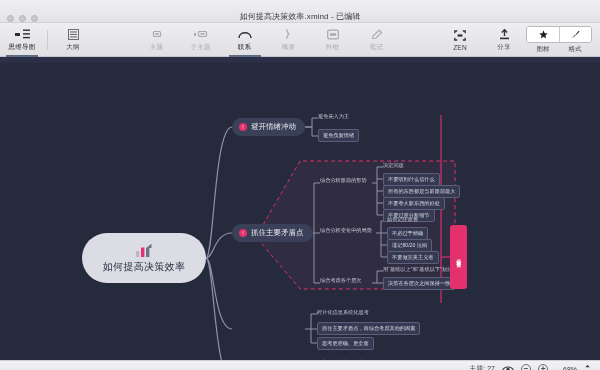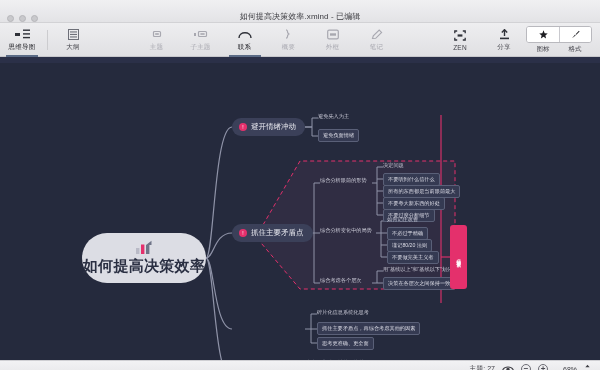--- a/index.html
+++ b/index.html
@@ -80,21 +80,21 @@
     color:#e8e8ef; white-space:nowrap;
   }
 
   
   .central{
     left:82px; top:176px; width:124px; height:50px;
     background:#dcdde4; border-radius:25px;
     flex-direction:column; justify-content:center; gap:2px;
     color:#2a2f42;
   }
-  .central .ctext{ font-size:15px; font-weight:bold; letter-spacing:.3px;}
+  .central .ctext{ font-size:10px; font-weight:normal; letter-spacing:.3px;}
 
   
   .main{
     height:18px; border-radius:9px; background:#3b4059;
     padding:0 9px 0 7px; gap:4px; font-size:7.5px;
   }
   .main .bullet{
     width:8px;height:8px;border-radius:50%;
     display:flex;align-items:center;justify-content:center;
     font-size:5px; color:#fff; flex:0 0 auto;

